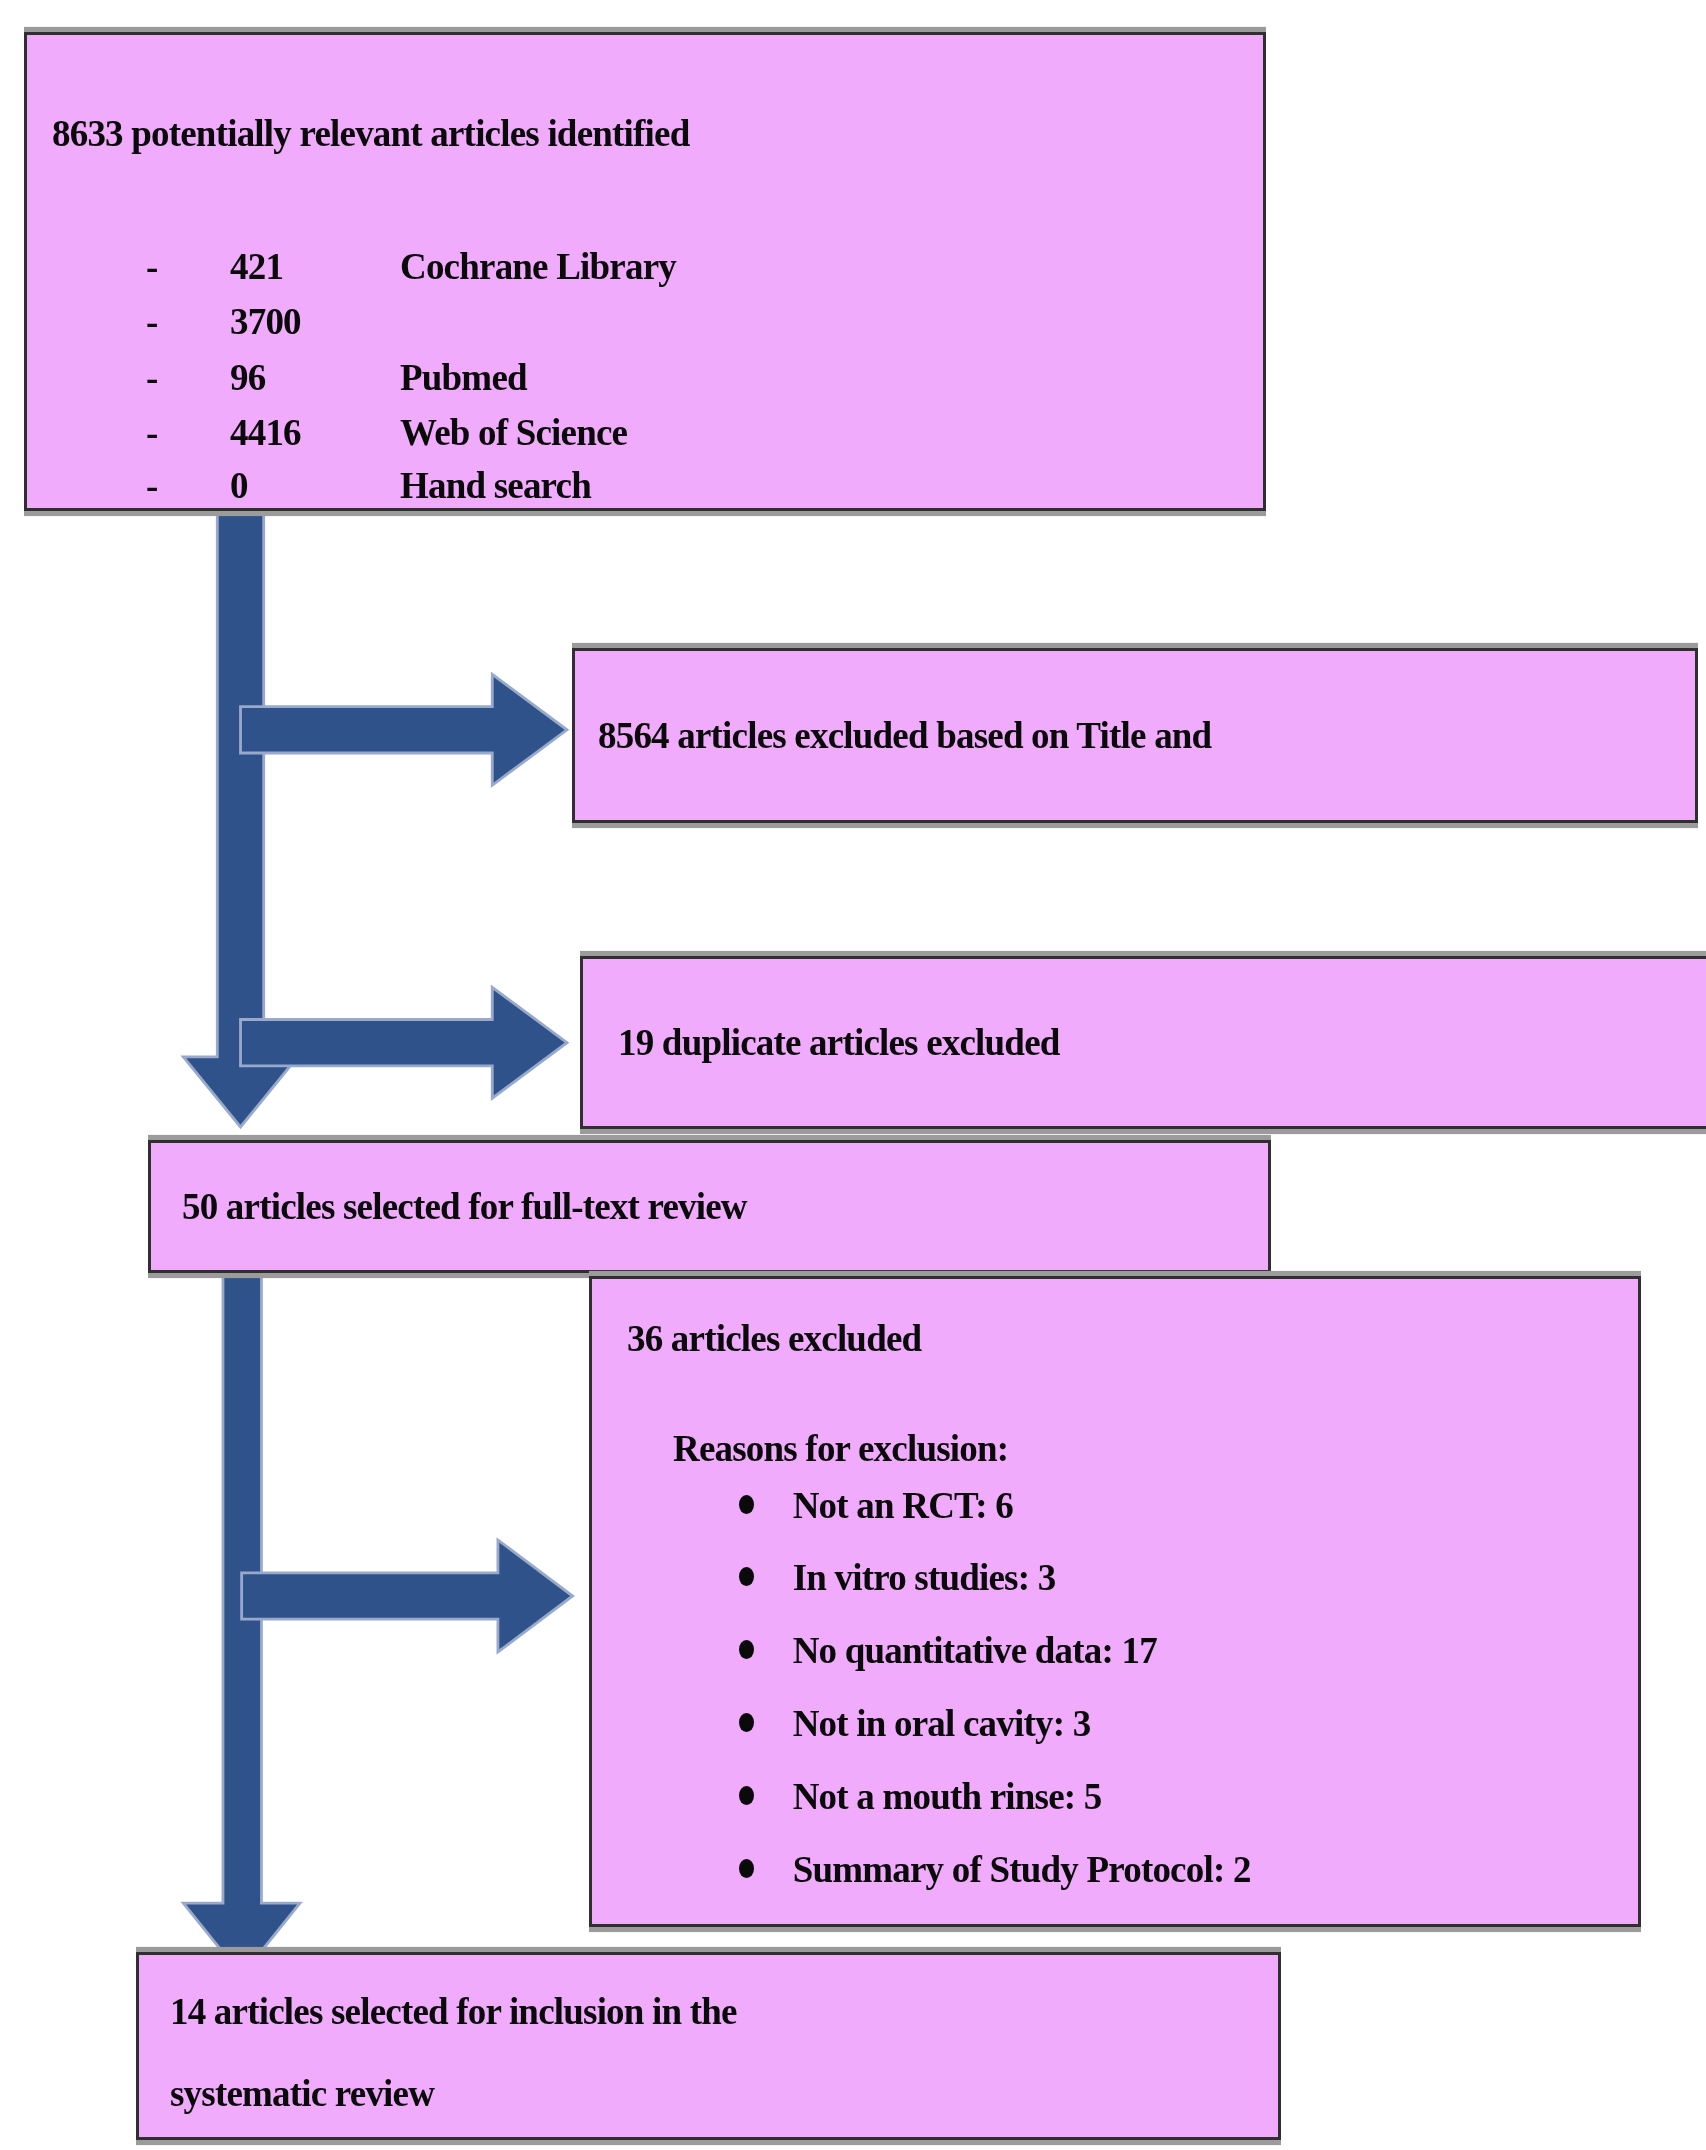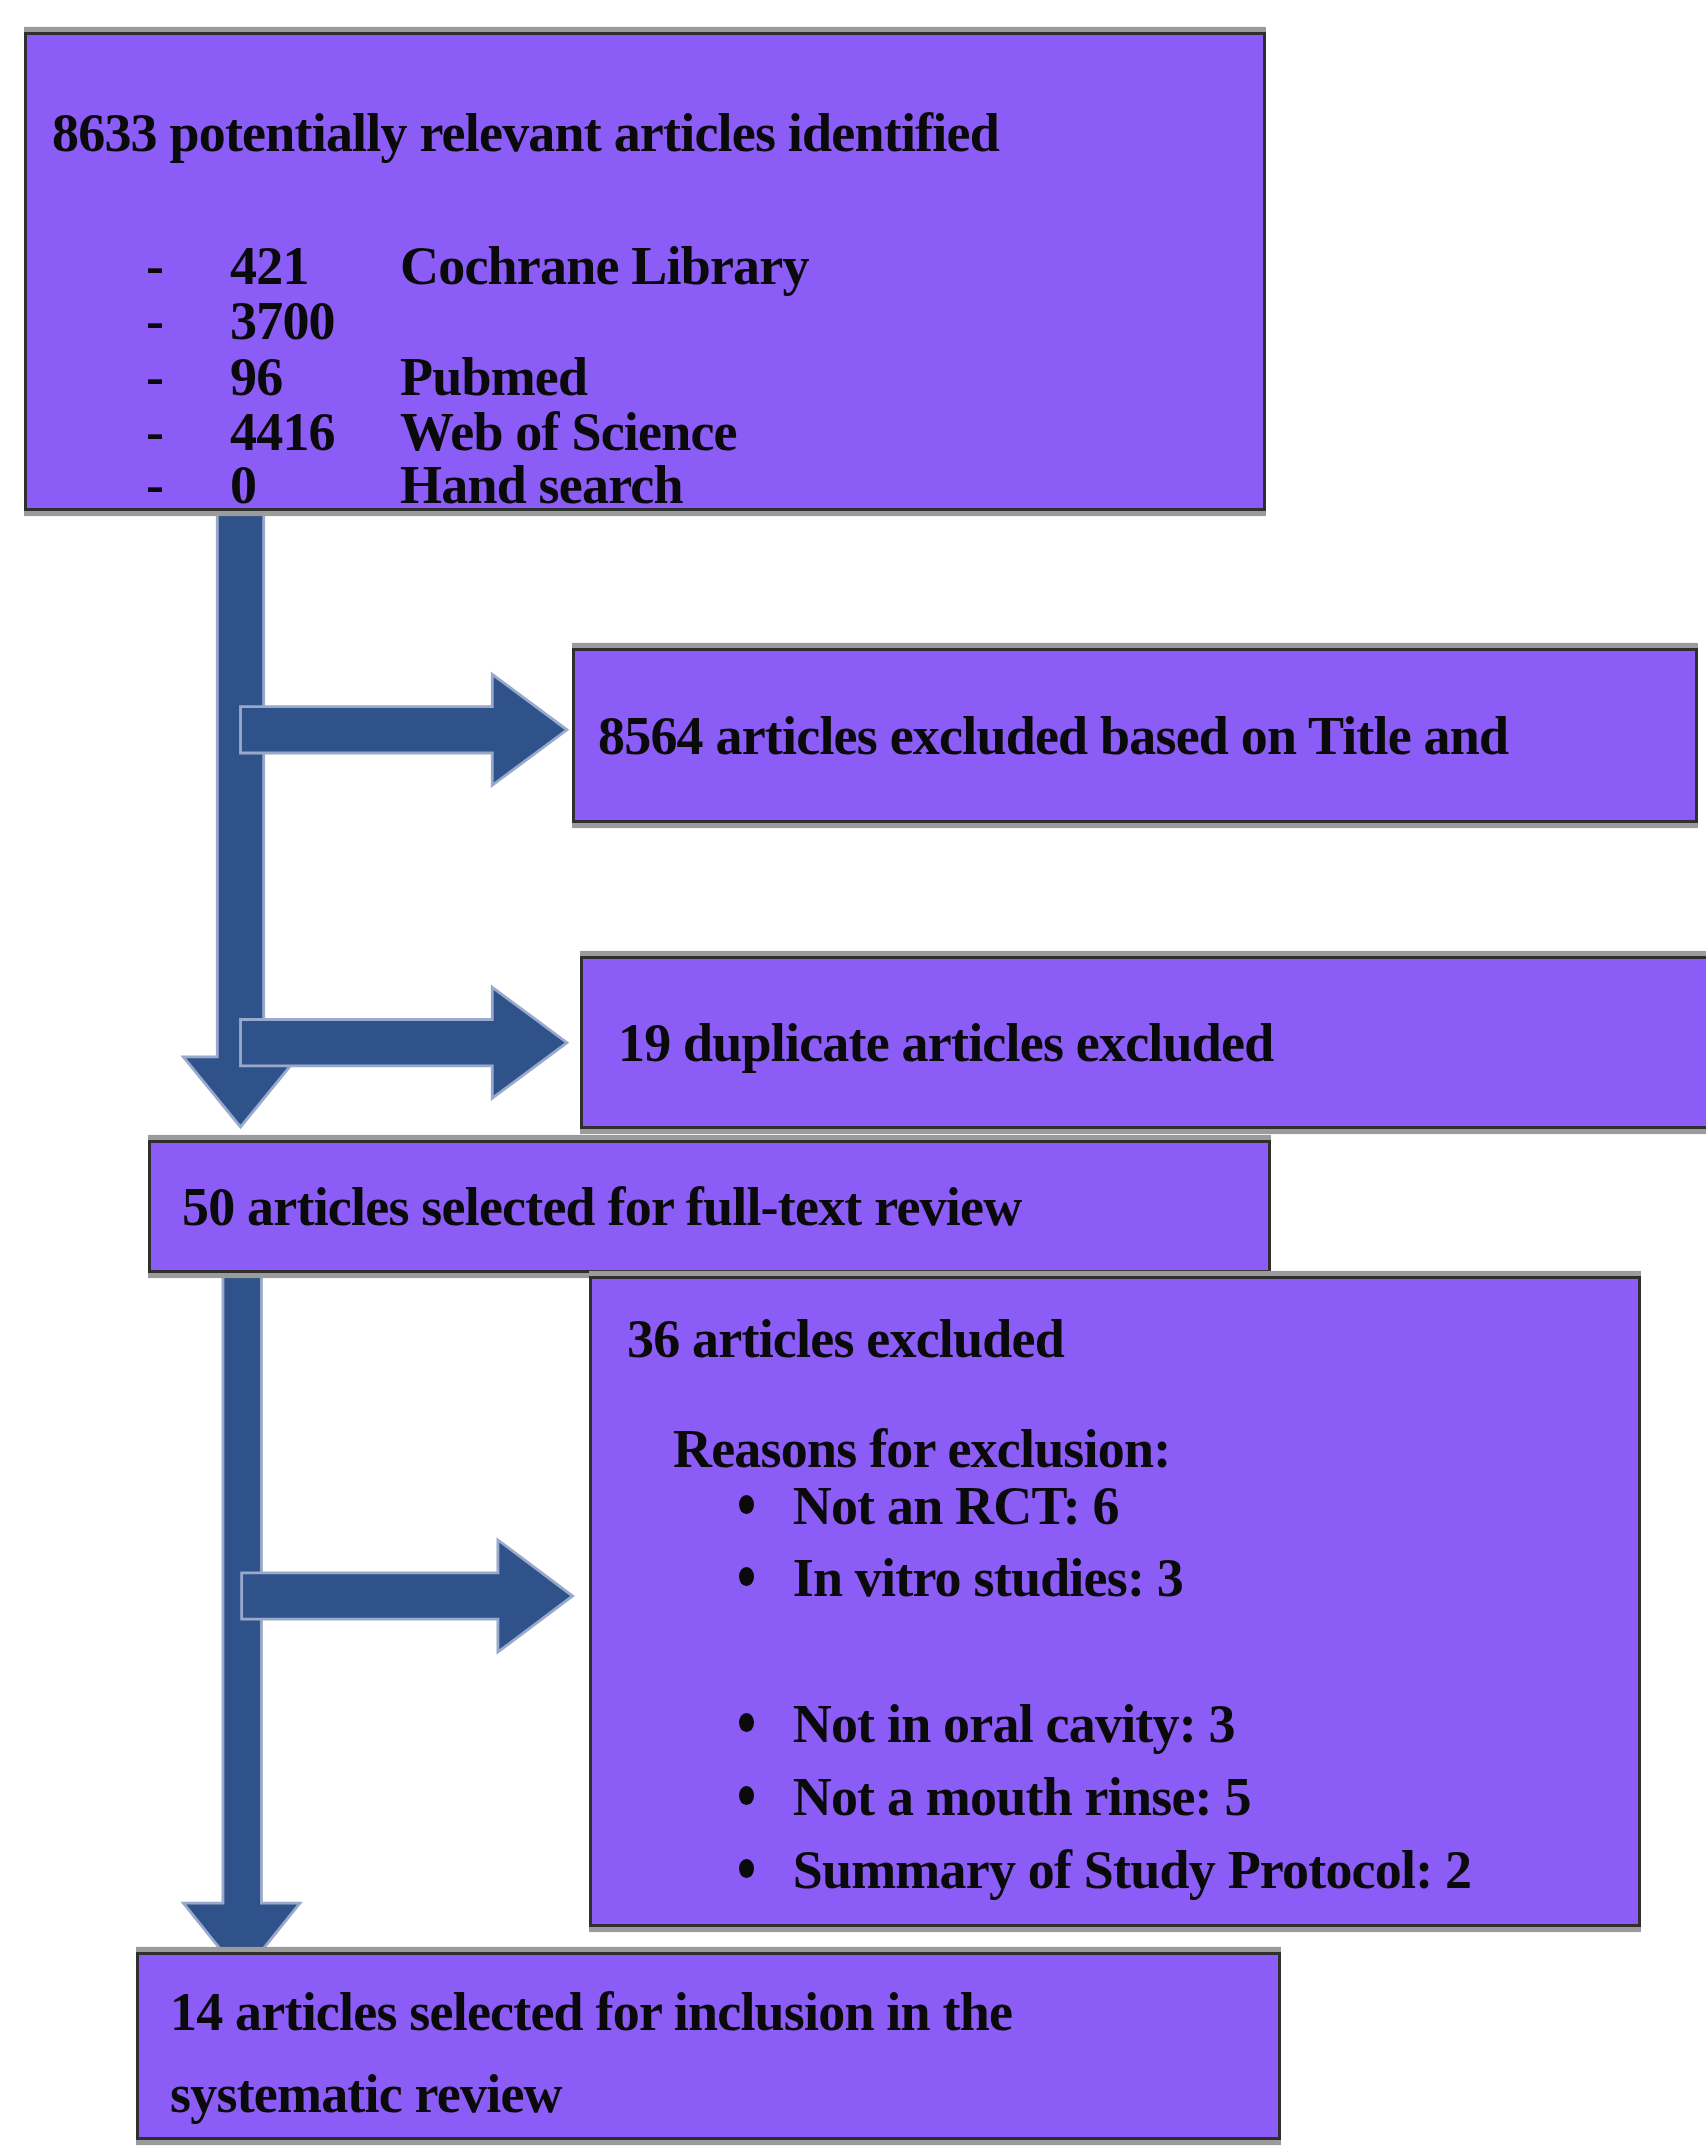--- a/index.html
+++ b/index.html
@@ -19,25 +19,25 @@
     color:var(--text);
     letter-spacing:-0.8px;
     overflow:hidden;
   }
   .canvas{position:relative;width:1707px;height:2151px;}
   .arrows{position:absolute;left:0;top:0;width:1707px;height:2151px;z-index:1;}
   .arrows polygon{fill:var(--arrow_fill);stroke:var(--arrow_edge);stroke-width:5;stroke-linejoin:miter;}
   .box{
     position:absolute;
     box-sizing:border-box;
-    background:#8b5cf6;
+    background:#f0abfc;
     border:3.4px solid var(--box_border);
     box-shadow:0 -5.1px 0 var(--box_shadow),0 5.1px 0 var(--box_shadow);
     z-index:2;
-    font-size:54px;
+    font-size:37px;
     text-align:center;
   }
   .line{position:absolute;white-space:nowrap;line-height:74px;}
   #box-identification .title{left:25px;top:63px;line-height:71px;}
   .src-row{position:absolute;height:55px;line-height:55px;white-space:nowrap;width:100%;}
   .src-dash{position:absolute;left:119px;}
   .src-count{position:absolute;left:203px;}
   .src-label{position:absolute;left:373px;}
   .vcenter{display:flex;align-items:center;}
   #box-title-abstract{padding-left:23px;}
@@ -109,20 +109,24 @@
     <div class="line subtitle">Reasons for exclusion:</div>
 
     <div class="reason-row" style="top:190px;">
       <span class="bullet"></span>
       <span>Not an RCT: 6</span>
     </div>
     <div class="reason-row" style="top:262px;">
       <span class="bullet"></span>
       <span>In vitro studies: 3</span>
     </div>
+    <div class="reason-row" style="top:335px;">
+      <span class="bullet"></span>
+      <span>No quantitative data: 17</span>
+    </div>
     <div class="reason-row" style="top:408px;">
       <span class="bullet"></span>
       <span>Not in oral cavity: 3</span>
     </div>
     <div class="reason-row" style="top:481px;">
       <span class="bullet"></span>
       <span>Not a mouth rinse: 5</span>
     </div>
     <div class="reason-row" style="top:554px;">
       <span class="bullet"></span>

